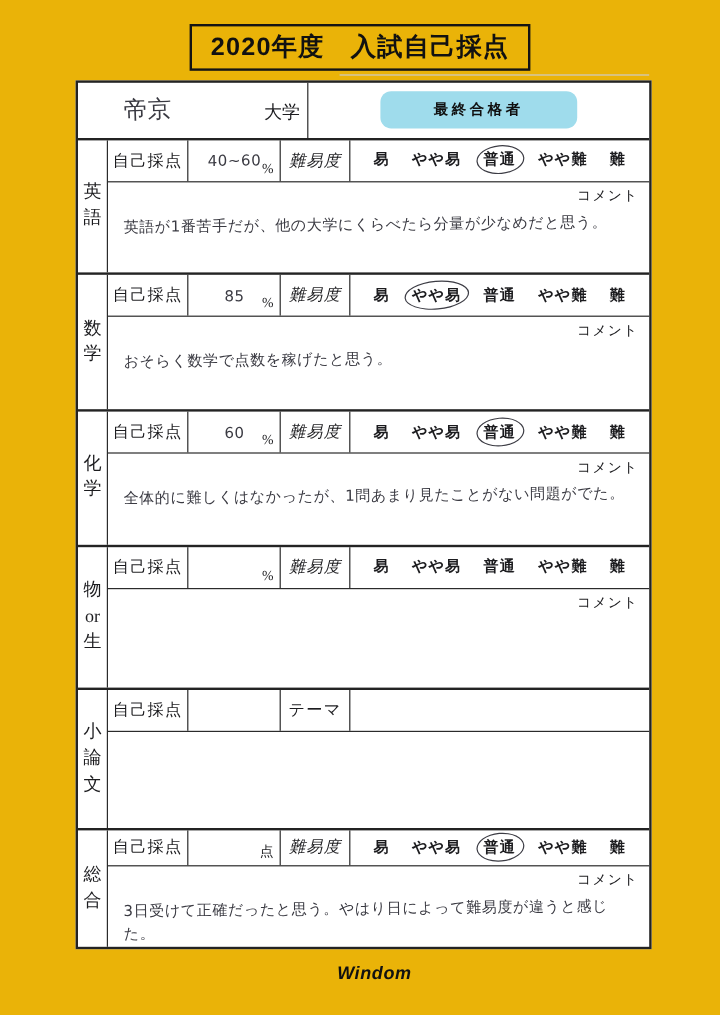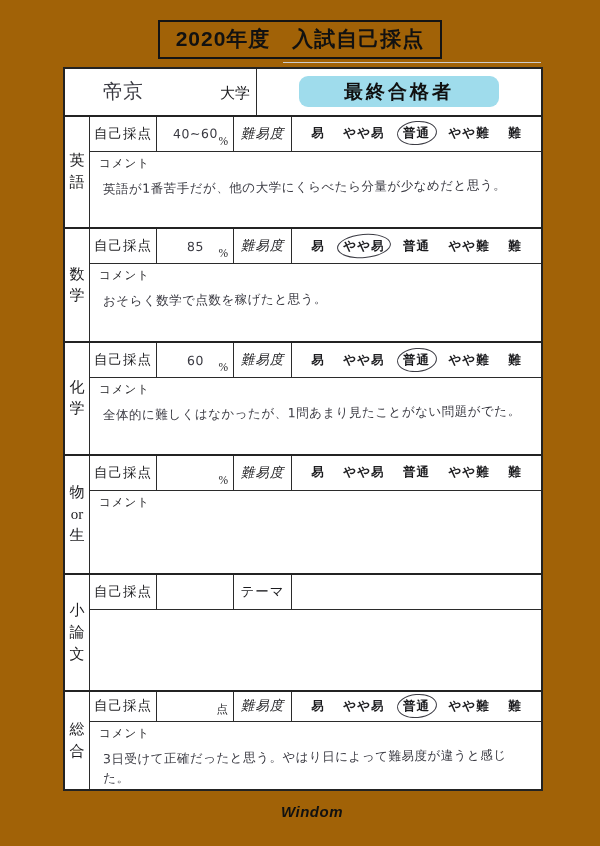--- a/index.html
+++ b/index.html
@@ -1,17 +1,17 @@
 <!DOCTYPE html>
 <html><head>
 <meta charset="utf-8">
 <style>
   * { margin:0; padding:0; box-sizing:border-box; }
   body { background:#ffffff; font-family:"Liberation Serif","DejaVu Serif",serif; color:#1c1c1f; }
-  .page { position:relative; width:600px; height:846px; background:#a16207; overflow:hidden; }
+  .page { position:relative; width:600px; height:846px; background:#eab308; overflow:hidden; }
 
   
   .title-wrap { text-align:center; padding-top:20px; }
   .title-box {
     display:inline-block; border:2.5px solid #141414; padding:3px 16px 4px;
     font-family:"Liberation Sans","DejaVu Sans",sans-serif; font-weight:bold;
     font-size:21px; letter-spacing:1px; color:#111;
   }
   .scan-line { position:absolute; left:283px; top:62px; width:258px; height:1px; background:#cccccc; }
 
@@ -21,24 +21,24 @@
 
   
   .head-row { height:48px; display:flex; border-bottom:2px solid #232323; }
   .univ-cell { width:192px; border-right:1.4px solid #2b2b2b; position:relative;
     display:flex; align-items:center; }
   .univ-name { margin-left:38px; font-size:20px; }
   .univ-suffix { position:absolute; right:6px; bottom:12px; font-size:15px; }
   .name-cell { width:57px; border-right:1.4px solid #2b2b2b; display:flex;
     align-items:center; justify-content:center; font-size:14px; }
   .result-cell { flex:1; display:flex; align-items:center; justify-content:center; }
-  .badge { width:200px; height:31px; border-radius:9px; background:#9fdcec;
+  .badge { width:164px; height:31px; border-radius:9px; background:#9fdcec;
     display:flex; align-items:center; justify-content:center;
     font-family:"Liberation Sans","DejaVu Sans",sans-serif; font-weight:bold;
-    font-size:19px; letter-spacing:3px; color:#101010; }
+    font-size:12px; letter-spacing:3px; color:#101010; }
 
   
   .section { display:flex; border-bottom:2px solid #232323; }
   .section:last-of-type { border-bottom:none; }
   .sec-a{height:113px}.sec-b{height:114px}.sec-c{height:113px}
   .sec-d{height:120px}.sec-e{height:117px}.sec-f{height:97px}
   .subj-col { width:25px; border-right:1.4px solid #2b2b2b; display:flex;
     align-items:center; justify-content:center; text-align:center;
     font-size:15px; line-height:1.45; white-space:pre-line; }
   .sec-body { flex:1; display:flex; flex-direction:column; }
@@ -55,21 +55,21 @@
   .opt { position:relative; font-size:12.5px; font-weight:bold; letter-spacing:1px; }
   .opt.circled::after { content:""; position:absolute; left:-6px; right:-7px;
     top:-4px; bottom:-3px; border:1.6px solid #3c3c44; border-radius:50%;
     transform:rotate(-5deg); }
   .unit { position:absolute; right:5px; bottom:4px; font-size:11.5px; }
   .score-val { font-size:14px; }
   .blank-cell { flex:1; border-right:none; }
 
   
   .comment-area { flex:1; padding:4px 9px; }
-  .comment-head { display:flex; justify-content:flex-start; align-items:baseline;
+  .comment-head { display:flex; justify-content:flex-end; align-items:baseline;
     font-size:11.5px; letter-spacing:1px; }
   .phys-note { font-size:12px; letter-spacing:0.5px; }
   .comment-text { margin-top:7px; margin-left:4px; line-height:1.5; }
 
   
   .hand { font-family:"DejaVu Sans",sans-serif; color:#3a3a42; font-size:12.5px;
     transform:rotate(-0.6deg); letter-spacing:0.5px; }
   .hand-big { font-family:"DejaVu Sans",sans-serif; color:#3a3a42;
     transform:rotate(-2deg); }
 

